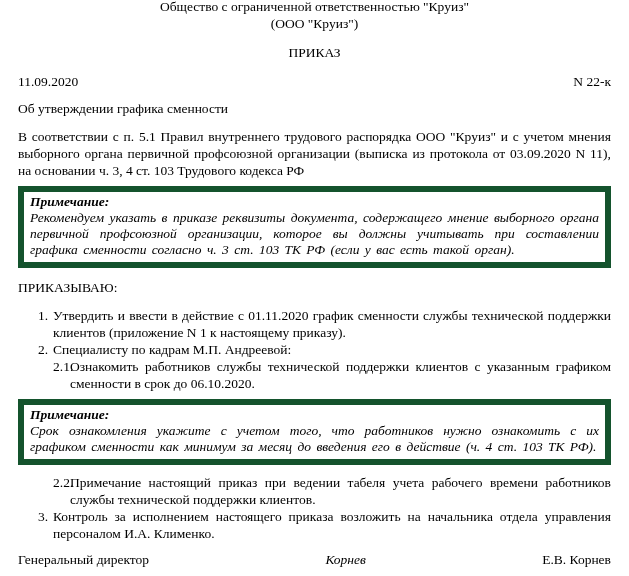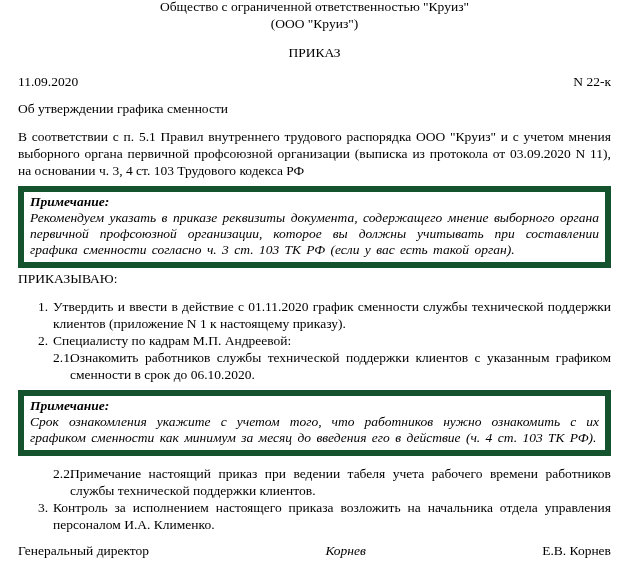--- a/index.html
+++ b/index.html
@@ -32,21 +32,21 @@
   }
   .note-box {
     margin-top: 7px;
     border: 6px solid #14532d;
     padding: 2px 6px 4px 6px;
     font-style: italic;
     line-height: 16px;
   }
   .note-box .note-label { font-weight: bold; }
   .note-box .note-text { text-align: justify; word-spacing: 2px; }
-  .resolve { margin-top: 2px; }
+  .resolve { margin-top: 11px; }
   .order-list { margin-top: 11px; }
   .order-list-2 { margin-top: 9px; }
   .li {
     position: relative;
     padding-left: 35px;
     text-align: justify;
   }
   .li .num { position: absolute; left: 20px; top: 0; }
   .li.l2 { padding-left: 52px; }
   .li.l2 .num { left: 35px; }

